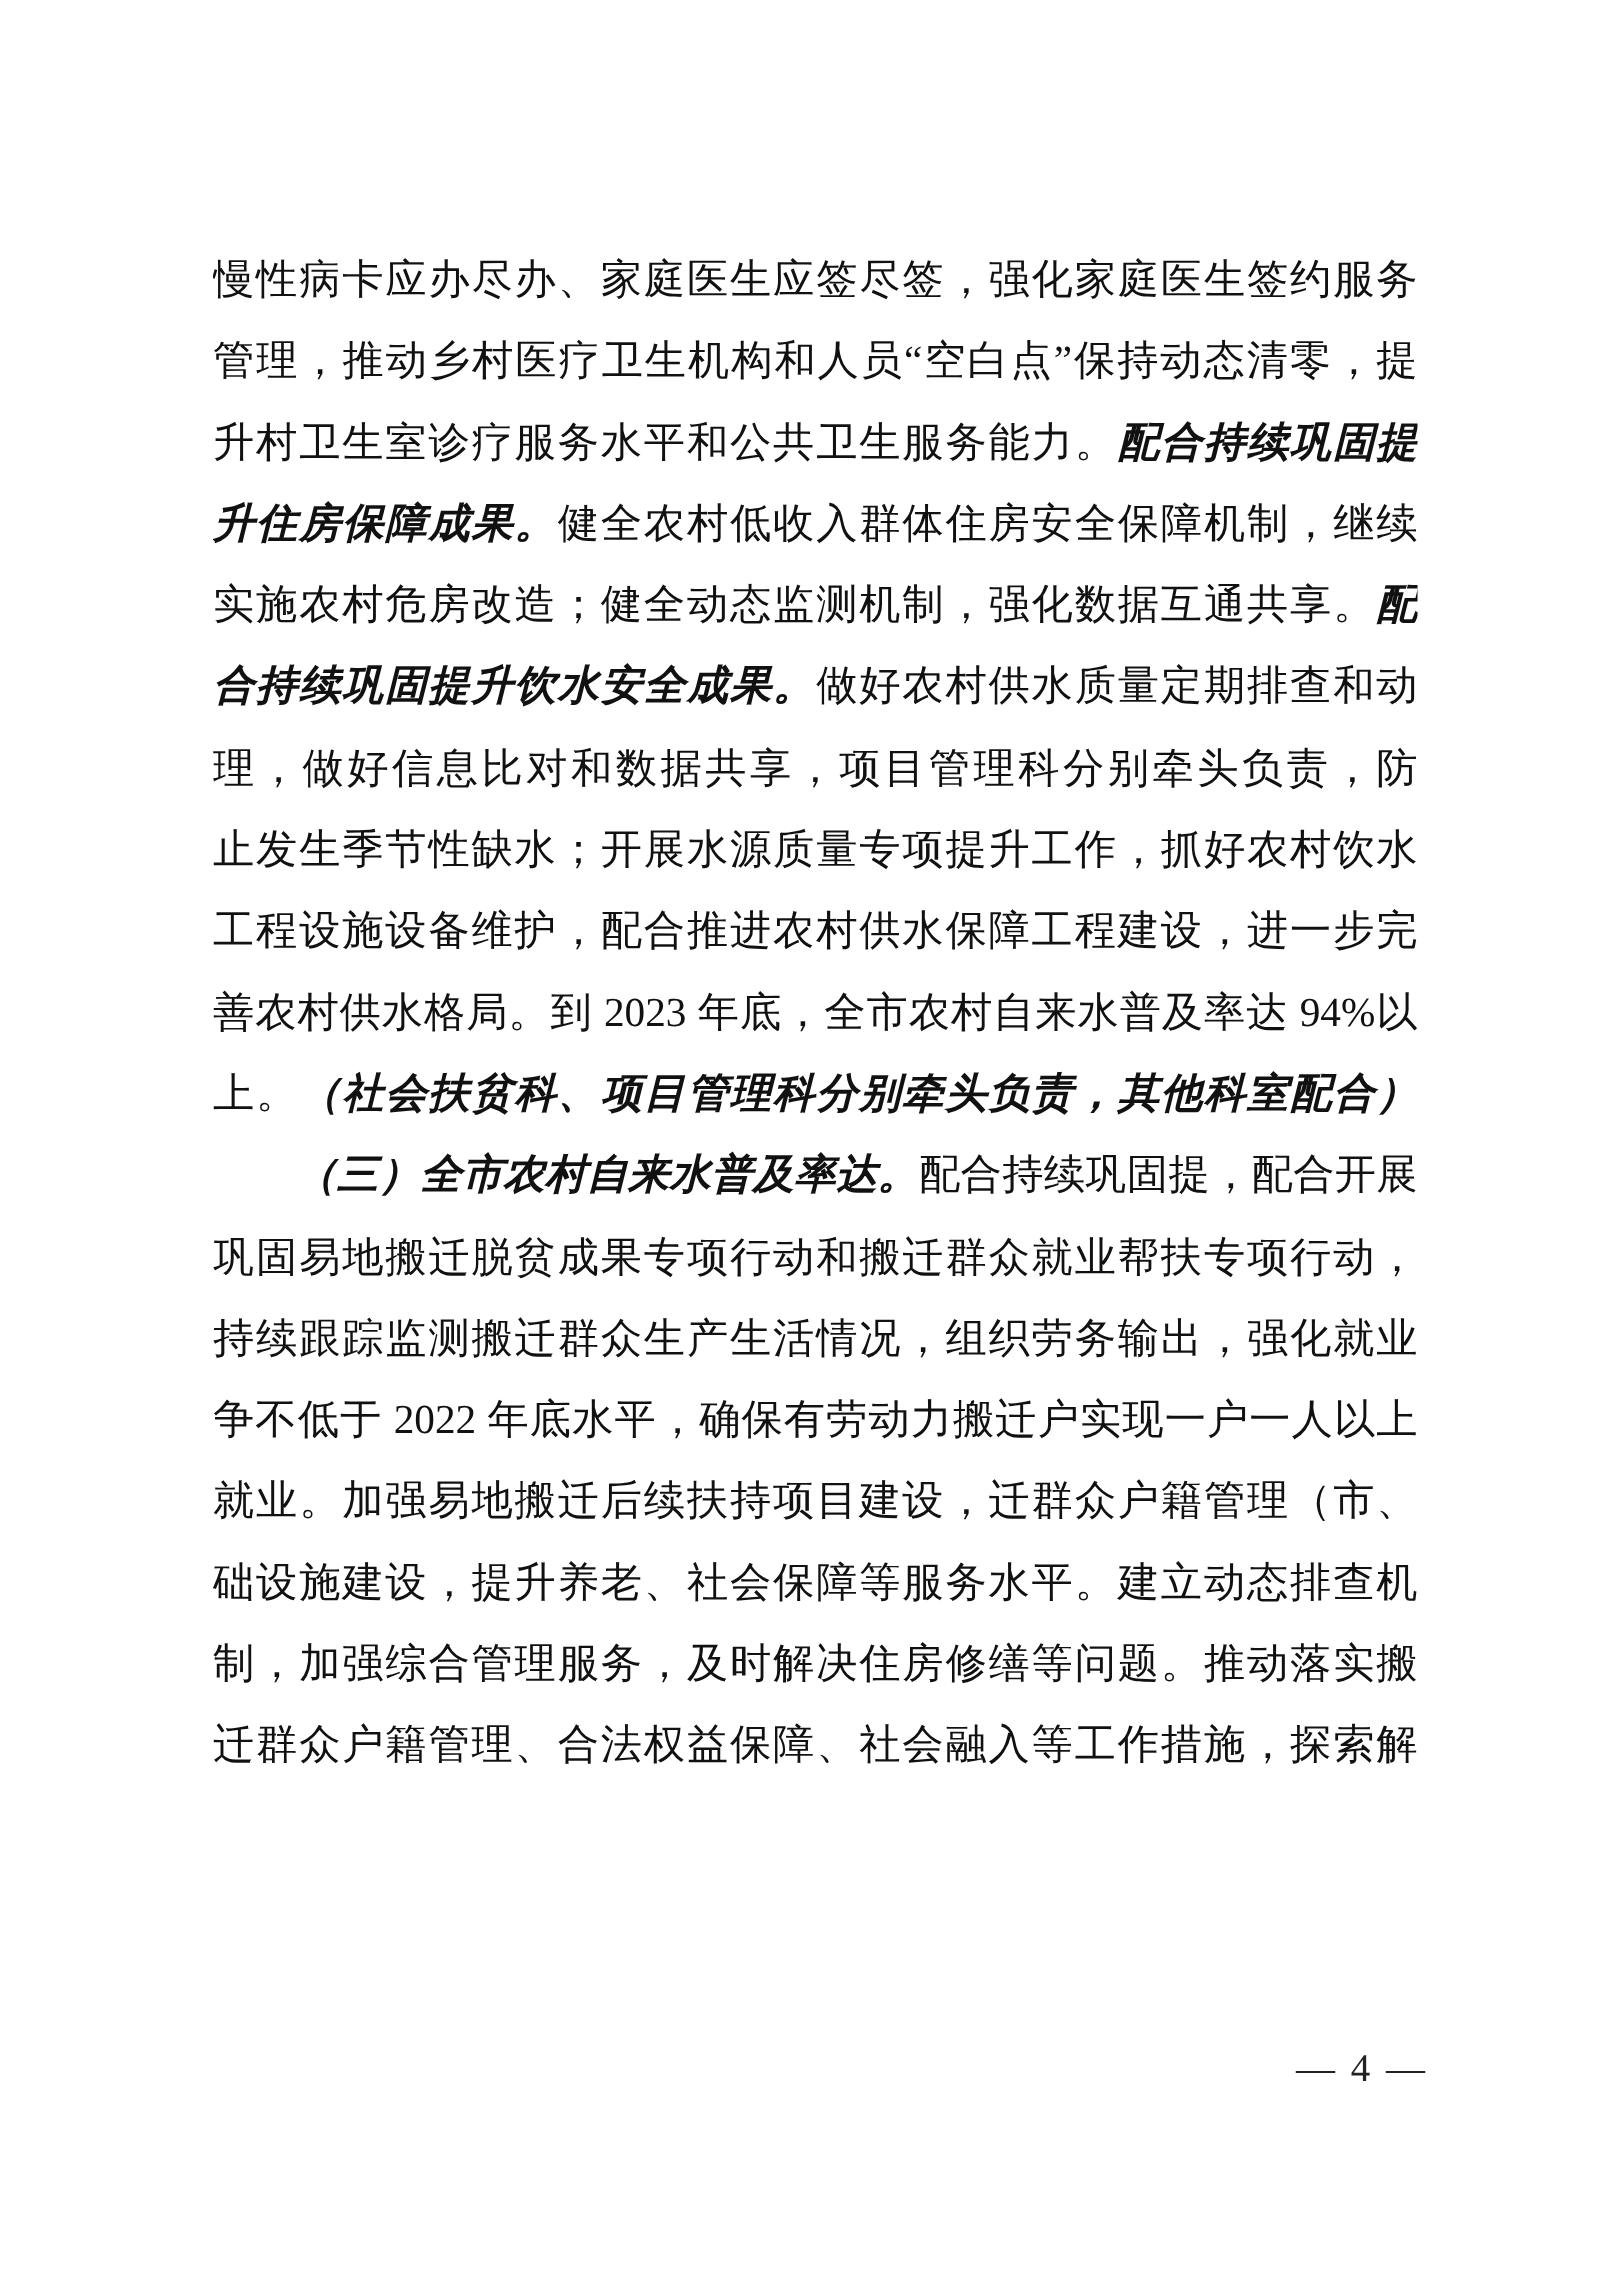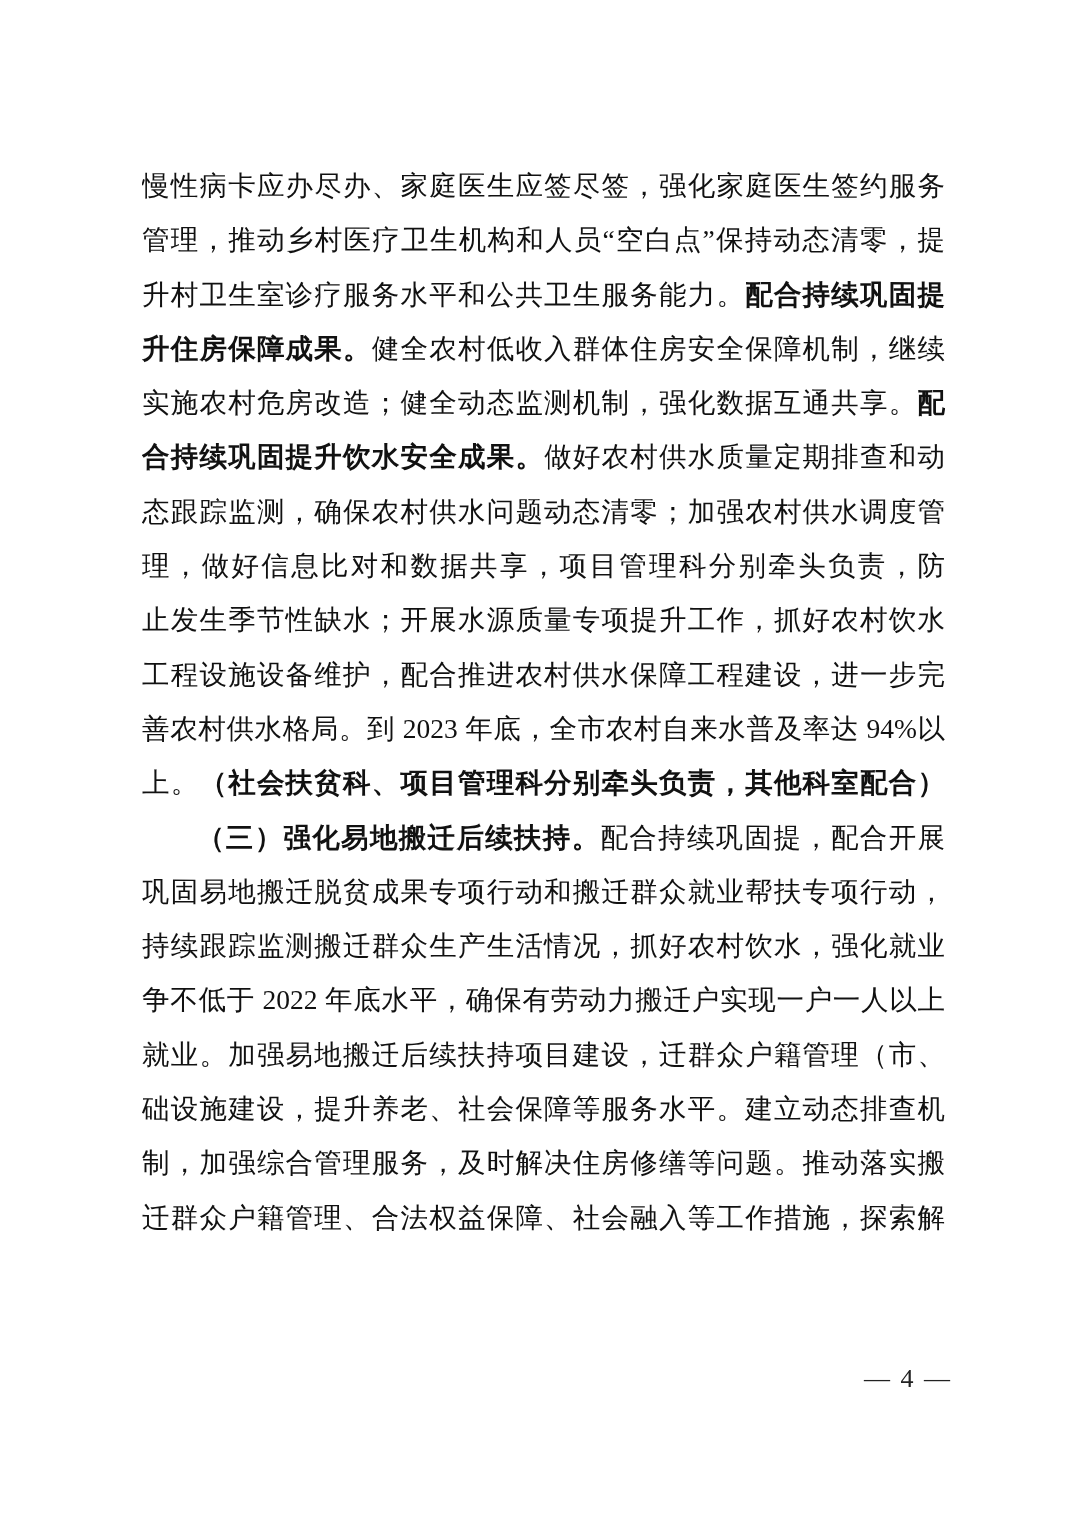--- a/index.html
+++ b/index.html
@@ -32,20 +32,21 @@
     white-space: normal;
     overflow: hidden;
     letter-spacing: 0;
   }
   .line.indent {
     padding-left: 55px;
     width: 748px;
   }
   .seg-bold {
     font-weight: 700;
+    font-style: italic;
   }
   .page-footer {
     position: absolute;
     right: 122px;
     top: 1364px;
     font-size: 26px;
     line-height: 30px;
     color: #222222;
     letter-spacing: 2px;
     text-align: right;
@@ -56,29 +57,28 @@
 <body>
 
 <div class="page">
   <div class="doc-body" id="doc-body">
       <div class="line"><span class="seg-regular">慢性病卡应办尽办、家庭医生应签尽签，强化家庭医生签约服务</span></div>
       <div class="line"><span class="seg-regular">管理，推动乡村医疗卫生机构和人员“空白点”保持动态清零，提</span></div>
       <div class="line"><span class="seg-regular">升村卫生室诊疗服务水平和公共卫生服务能力。</span><span class="seg-bold">配合持续巩固提</span></div>
       <div class="line"><span class="seg-bold">升住房保障成果。</span><span class="seg-regular">健全农村低收入群体住房安全保障机制，继续</span></div>
       <div class="line"><span class="seg-regular">实施农村危房改造；健全动态监测机制，强化数据互通共享。</span><span class="seg-bold">配</span></div>
       <div class="line"><span class="seg-bold">合持续巩固提升饮水安全成果。</span><span class="seg-regular">做好农村供水质量定期排查和动</span></div>
-      <div class="line"><span class="seg-regular">态跟踪监测，确保农村供水问题动态清零；加强农村供水调度管</span></div>
       <div class="line"><span class="seg-regular">理，做好信息比对和数据共享，项目管理科分别牵头负责，防</span></div>
       <div class="line"><span class="seg-regular">止发生季节性缺水；开展水源质量专项提升工作，抓好农村饮水</span></div>
       <div class="line"><span class="seg-regular">工程设施设备维护，配合推进农村供水保障工程建设，进一步完</span></div>
       <div class="line"><span class="seg-regular">善农村供水格局。到 2023 年底，全市农村自来水普及率达 94%以</span></div>
       <div class="line"><span class="seg-regular">上。</span><span class="seg-bold">（社会扶贫科、项目管理科分别牵头负责，其他科室配合）</span></div>
-      <div class="line indent"><span class="seg-bold">（三）强化易地搬迁后续扶持。</span><span class="seg-regular">配合持续巩固提，配合开展</span></div>
+      <div class="line indent"><span class="seg-bold">（三）全市农村自来水普及率达。</span><span class="seg-regular">配合持续巩固提，配合开展</span></div>
       <div class="line"><span class="seg-regular">巩固易地搬迁脱贫成果专项行动和搬迁群众就业帮扶专项行动，</span></div>
-      <div class="line"><span class="seg-regular">持续跟踪监测搬迁群众生产生活情况，抓好农村饮水，强化就业</span></div>
+      <div class="line"><span class="seg-regular">持续跟踪监测搬迁群众生产生活情况，组织劳务输出，强化就业</span></div>
       <div class="line"><span class="seg-regular">争不低于 2022 年底水平，确保有劳动力搬迁户实现一户一人以上</span></div>
       <div class="line"><span class="seg-regular">就业。加强易地搬迁后续扶持项目建设，迁群众户籍管理（市、区）</span></div>
       <div class="line"><span class="seg-regular">础设施建设，提升养老、社会保障等服务水平。建立动态排查机</span></div>
       <div class="line"><span class="seg-regular">制，加强综合管理服务，及时解决住房修缮等问题。推动落实搬</span></div>
       <div class="line"><span class="seg-regular">迁群众户籍管理、合法权益保障、社会融入等工作措施，探索解</span></div>
     </div>
   <div class="page-footer">— 4 —</div>
 </div>
 
 </body></html>

